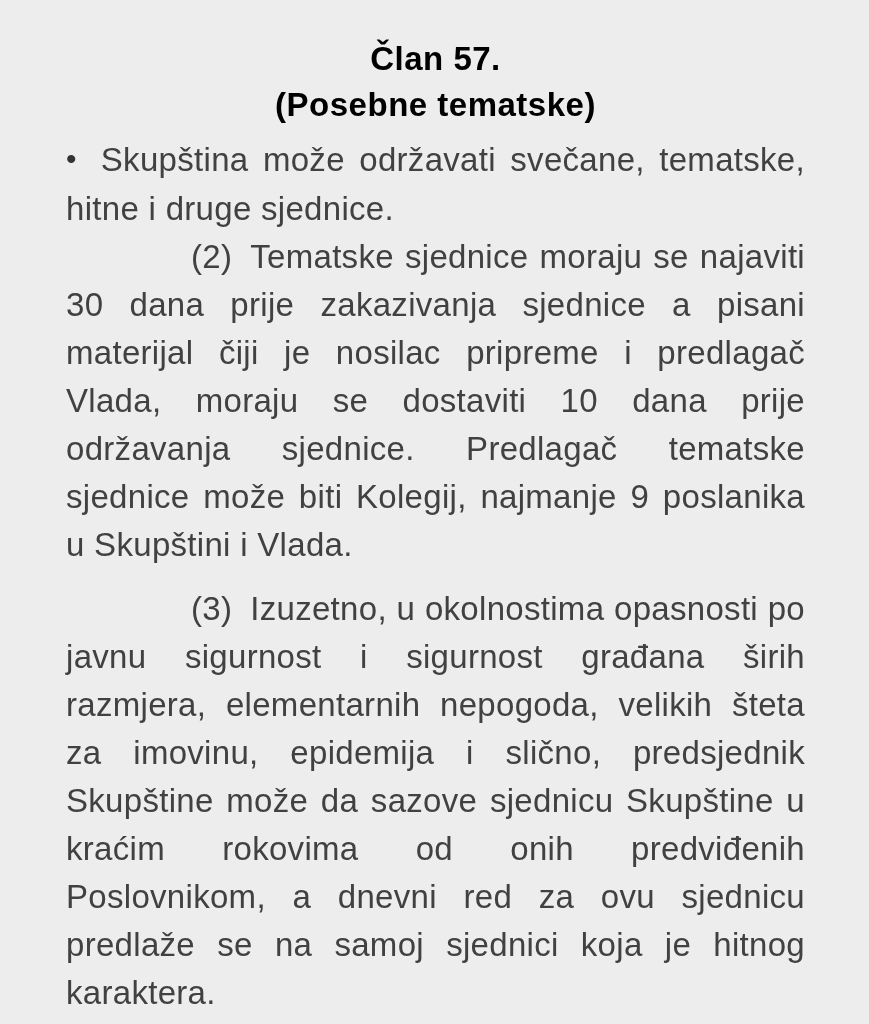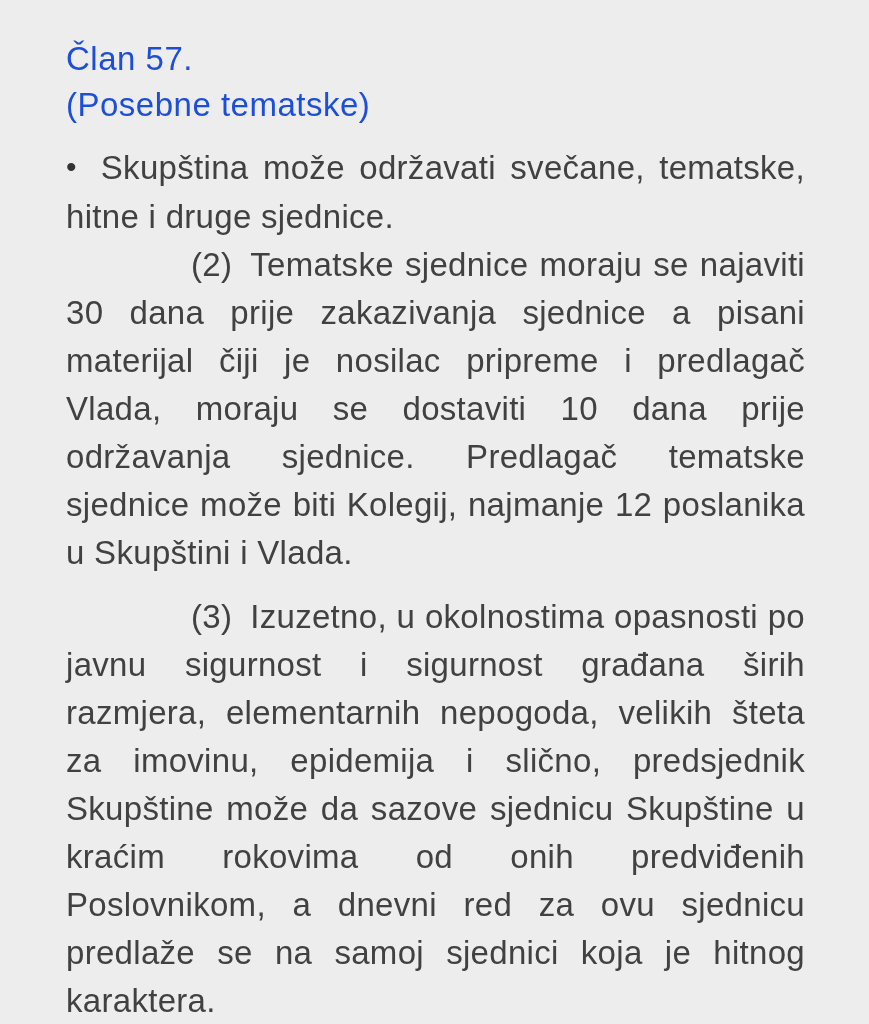--- a/index.html
+++ b/index.html
@@ -14,35 +14,36 @@
     font-family: "Liberation Sans", sans-serif;
   }
   .page {
     box-sizing: border-box;
     width: 869px;
     height: 1024px;
     padding: 36px 64px 20px 66px;
   }
   .title, .subtitle {
     margin: 0;
+    text-align: center;
     font-size: 33px;
     line-height: 46px;
-    font-weight: 400;
-    color: #1d4ed8;
+    font-weight: 700;
+    color: #000000;
     letter-spacing: 0.5px;
   }
   .body-text {
     font-size: 33px;
     line-height: 48px;
     font-weight: 300;
     color: #414141;
     letter-spacing: 0.3px;
   }
   .bullet-para {
-    margin: 16px 0 0 0;
+    margin: 8px 0 0 0;
     text-align: justify;
     text-justify: inter-word;
   }
   .bullet-glyph {
     display: inline-block;
     margin-right: 24px;
     font-size: 30px;
     color: #333333;
     transform: translateY(-2px);
   }
@@ -66,20 +67,20 @@
 
   <h1 class="title">Član 57.</h1>
 
   <h2 class="subtitle">(Posebne tematske)</h2>
 
   <p class="body-text bullet-para">
     <span class="bullet-glyph">•</span><span>Skupština može održavati svečane, tematske, hitne i druge sjednice.</span>
   </p>
 
   <p class="body-text num-para">
-    <span class="pnum">(2)</span><span>Tematske sjednice moraju se najaviti 30 dana prije zakazivanja sjednice a pisani materijal čiji je nosilac pripreme i predlagač Vlada, moraju se dostaviti 10 dana prije održavanja sjednice. Predlagač tematske sjednice može biti Kolegij, najmanje 12 poslanika u Skupštini i Vlada.</span>
+    <span class="pnum">(2)</span><span>Tematske sjednice moraju se najaviti 30 dana prije zakazivanja sjednice a pisani materijal čiji je nosilac pripreme i predlagač Vlada, moraju se dostaviti 10 dana prije održavanja sjednice. Predlagač tematske sjednice može biti Kolegij, najmanje 9 poslanika u Skupštini i Vlada.</span>
   </p>
 
   <p class="body-text num-para second">
     <span class="pnum">(3)</span><span>Izuzetno, u okolnostima opasnosti po javnu sigurnost i sigurnost građana širih razmjera, elementarnih nepogoda, velikih šteta za imovinu, epidemija i slično, predsjednik Skupštine može da sazove sjednicu Skupštine u kraćim rokovima od onih predviđenih Poslovnikom, a dnevni red za ovu sjednicu predlaže se na samoj sjednici koja je hitnog karaktera.</span>
   </p>
 
 </div>
 
 </body></html>

